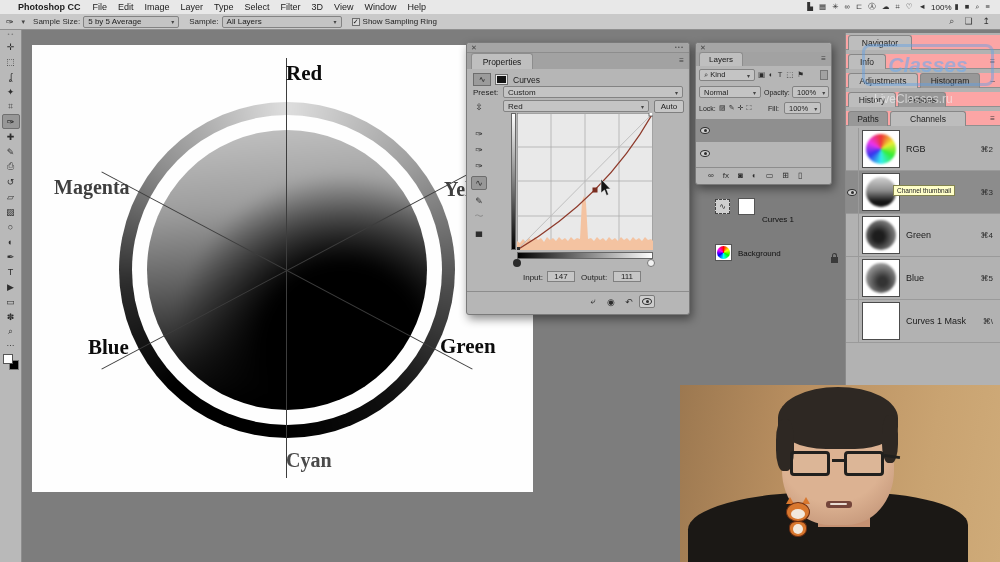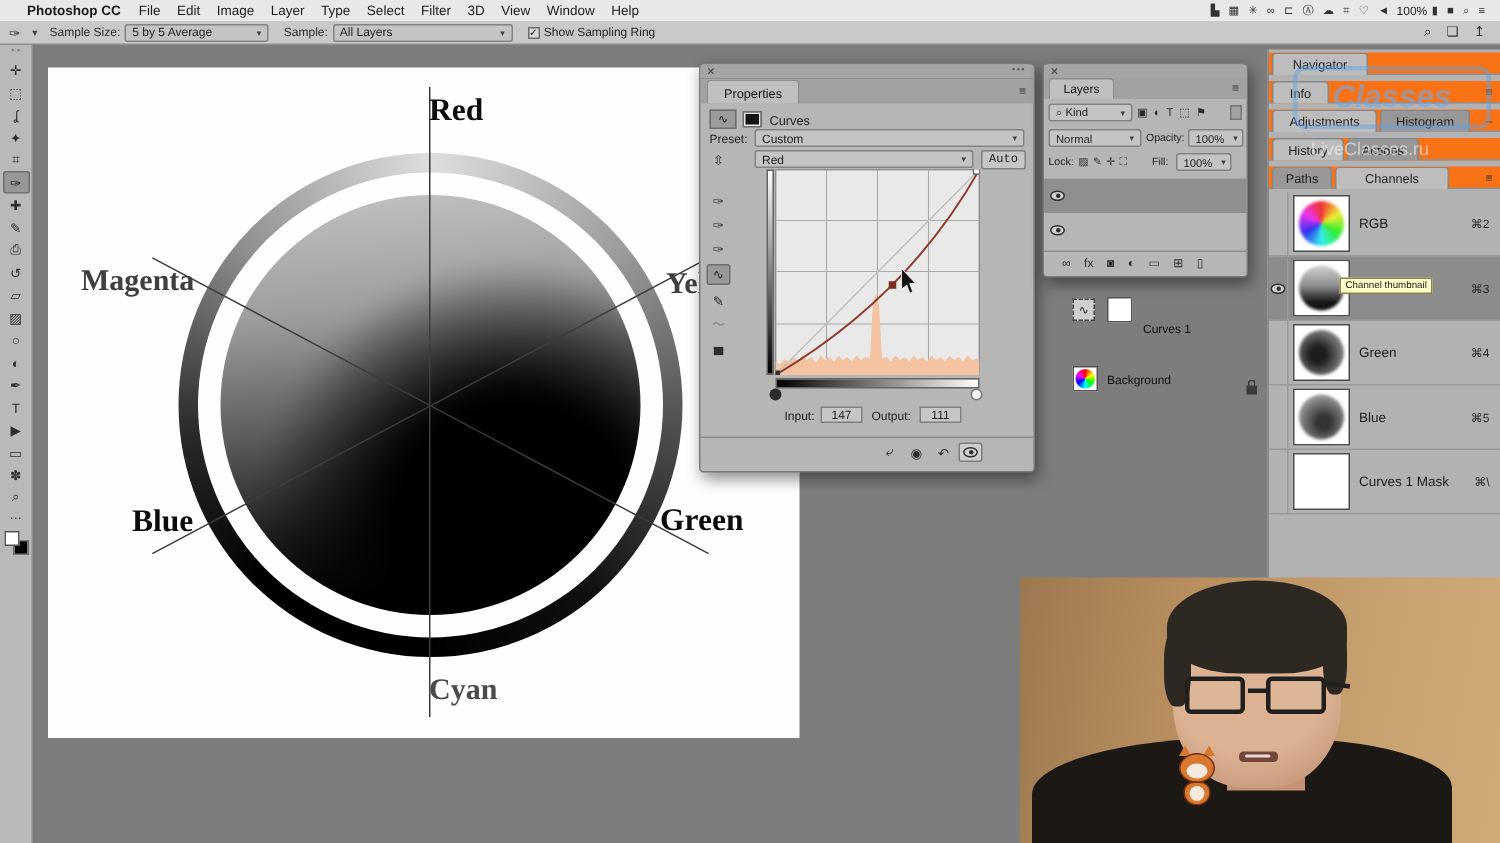--- a/index.html
+++ b/index.html
@@ -89,21 +89,21 @@
   .btn { background:#c6c6c6; border:1px solid #7f7f7f; border-radius:2px; display:inline-flex;
     align-items:center; justify-content:center; font-size:8px; color:#1c1c1c; }
   .sideico { position:absolute; left:4px; width:16px; height:14px; display:flex; align-items:center;
     justify-content:center; font-size:9px; color:#2d2d2d; }
   .footico { width:16px; height:13px; display:flex; align-items:center; justify-content:center;
     font-size:9px; color:#2c2c2c; }
 
   
   .dock { position:absolute; left:845px; top:33px; width:155px; height:529px; background:#b2b2b2;
     border-left:1px solid #8a8a8a; z-index:8; font-size:8.5px; color:#1c1c1c; }
-  .drow { position:absolute; left:0; right:0; height:15px; background:#f97316; border-bottom:1px solid #909090; }
+  .drow { position:absolute; left:0; right:0; height:15px; background:#fca5a5; border-bottom:1px solid #909090; }
   .dtab { position:absolute; top:0; height:15px; display:flex; align-items:center; justify-content:center;
     font-size:8.5px; color:#1e1e1e; background:#989898; border-radius:3px 3px 0 0; border:1px solid #878787;
     border-bottom:none; }
   .dtab.act { background:#bdbdbd; }
   .chrow { position:absolute; left:0; right:0; height:43px; border-bottom:1px solid #9a9a9a;
     display:flex; align-items:center; }
   .chrow .well { width:13px; height:43px; border-right:1px solid #9a9a9a; display:flex;
     align-items:center; justify-content:center; }
   .chthumb { width:38px; height:38px; background:#fff; border:1px solid #4c4c4c; margin-left:3px;
     position:relative; overflow:hidden; }
@@ -280,21 +280,21 @@
   <div class="dd abs" style="left:36px; top:43px; width:180px;">
     <span>Custom</span>
     <span class="car">▾</span>
   </div>
 
   <div class="sideico" style="top:57px;">⇳</div>
   <div class="dd abs" style="left:36px; top:57px; width:146px;">
     <span>Red</span>
     <span class="car">▾</span>
   </div>
-  <div class="btn abs" style="left:187px; top:57px; width:30px; height:13px;font-family:Liberation Mono, monospace;">Auto</div>
+  <div class="btn abs" style="left:187px; top:57px; width:30px; height:13px;">Auto</div>
 
   <div class="sideico" style="top:84px;">✑</div>
   <div class="sideico" style="top:100px;">✑</div>
   <div class="sideico" style="top:116px;">✑</div>
   <div class="sideico" style="top:133px; background:#989898; border:1px solid #6d6d6d; border-radius:2px;">∿</div>
   <div class="sideico" style="top:151px;">✎</div>
   <div class="sideico" style="top:166px; color:#8c8c8c;">〜</div>
   <div class="sideico" style="top:181px;">▄</div>
 
   <div class="abs" style="left:44px; top:70px; width:5px; height:137px; background:linear-gradient(#fff,#9a9a9a 40%,#000); border:1px solid #666;"></div>

